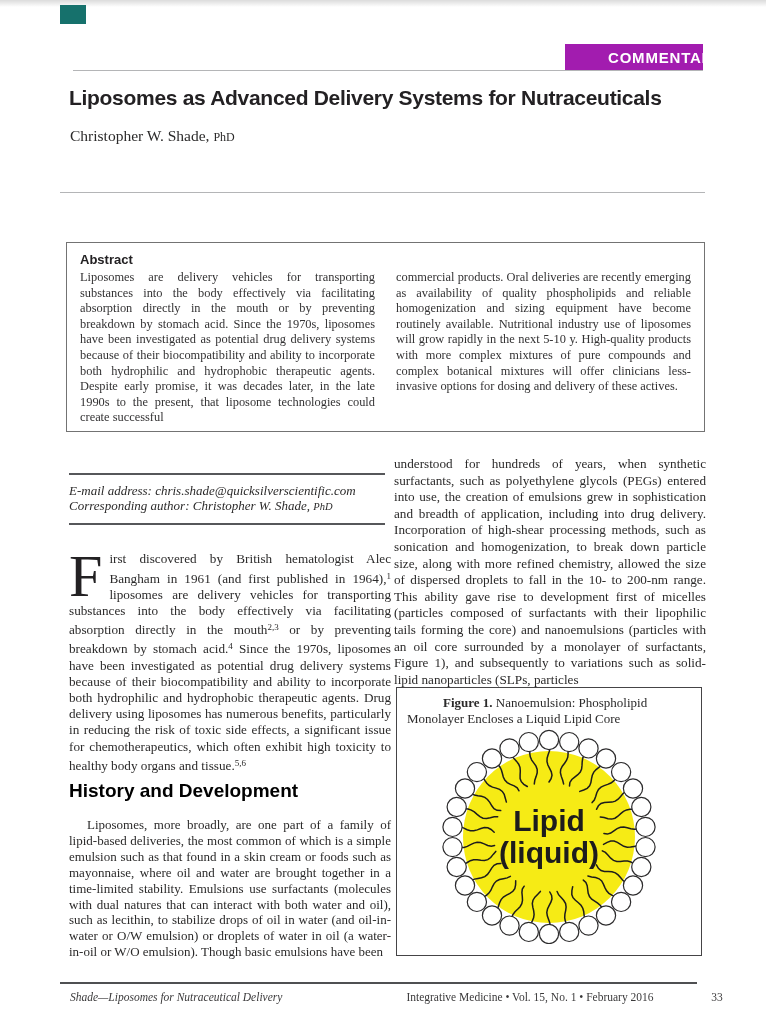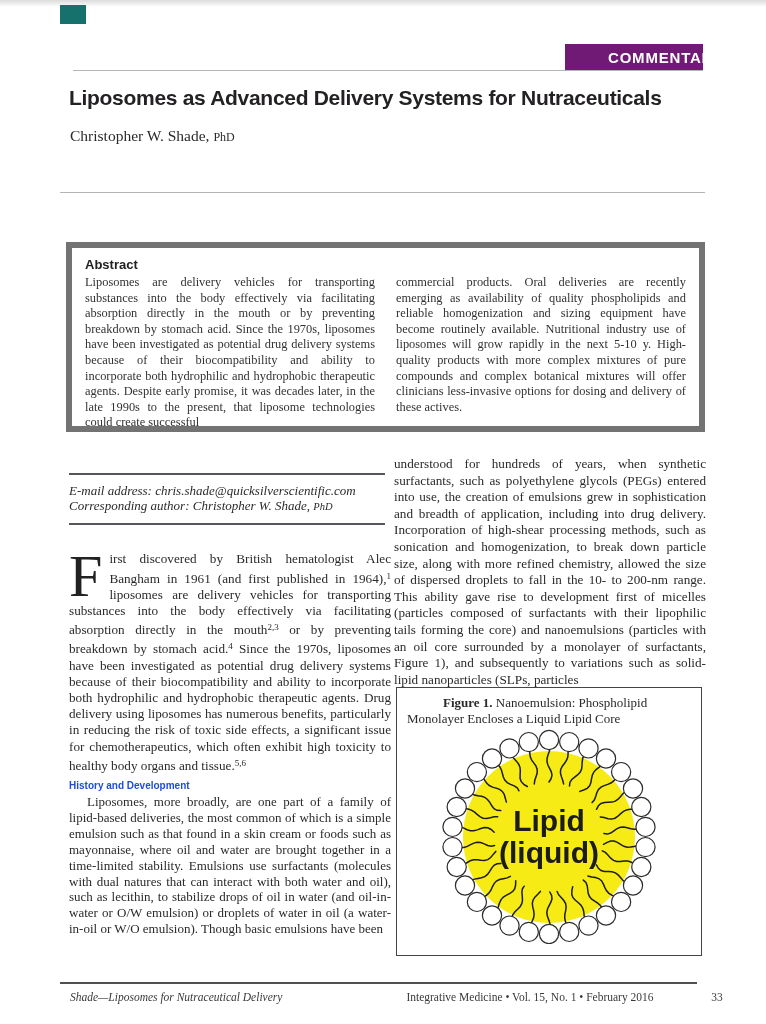--- a/index.html
+++ b/index.html
@@ -27,21 +27,21 @@
     font-family:"Liberation Sans", sans-serif; font-weight:bold; font-size:21px;
     letter-spacing:-0.3px; color:#232123;
   }
   .byline {
     position:absolute; left:70px; top:127px; font-size:15.5px; color:#2b2a2a;
   }
   .byline .degree { font-size:12px; }
 
   .abstract-box {
     position:absolute; left:66px; top:242px; width:639px; height:190px;
-    border:6px solid #737373; padding:9px 13px 8px 13px;
+    border:1px solid #737373; padding:9px 13px 8px 13px;
   }
   .abstract-heading {
     font-family:"Liberation Sans", sans-serif; font-weight:bold; font-size:13px;
     color:#232123; margin-bottom:3px;
   }
   .abstract-cols { display:flex; gap:21px; }
   .abstract-cols p {
     flex:1; font-size:12.4px; line-height:15.6px; text-align:justify; color:#333233;
   }
 
@@ -60,22 +60,22 @@
   .correspondence .degree { font-size:10.5px; }
 
   .body-text { font-size:13.2px; line-height:16.2px; text-align:justify; }
   .para1 { margin-top:26px; }
   .dropcap {
     float:left; font-size:60px; line-height:46px; padding:2px 7px 0 0; color:#232123;
     font-family:"Liberation Serif", serif;
   }
   .sup { font-size:9px; vertical-align:4px; }
   .section-heading {
-    font-family:"Liberation Sans", sans-serif; font-weight:bold; font-size:10px;
-    color:#1d4ed8; margin-top:6px; margin-bottom:3px;
+    font-family:"Liberation Sans", sans-serif; font-weight:bold; font-size:19px;
+    color:#000000; margin-top:6px; margin-bottom:15px;
   }
   .para2 { font-size:13px; line-height:15.9px; text-indent:18px; text-align:justify; }
 
   .right-text { font-size:13.2px; line-height:16.6px; text-align:justify; }
 
   .figure-box {
     position:absolute; left:396px; top:687px; width:306px; height:269px;
     border:1px solid #454446; padding:7px 10px 4px 10px;
   }
   .figure-caption { font-size:13px; line-height:16px; color:#2b2a2a; }
@@ -93,21 +93,21 @@
   }
   .footer-page { position:absolute; left:706px; top:991px; width:22px; text-align:center; font-size:11.5px; color:#3a393a; }
 </style>
 </head>
 <body>
 
 <div class="page">
   <div class="page-top-shade"></div>
   <div class="corner-mark" style="background: rgb(22, 113, 108);"></div>
 
-  <div class="badge" style="background: #701a75; color: rgb(255, 255, 255); padding-left: 43px;">COMMENTARY</div>
+  <div class="badge" style="background: #a21caf; color: rgb(255, 255, 255); padding-left: 43px;">COMMENTARY</div>
   <div class="rule rule-top"></div>
 
   <h1 class="page-title">Liposomes as Advanced Delivery Systems for Nutraceuticals</h1>
   <div class="byline">
     <span>Christopher W. Shade,</span>
     <span class="degree">PhD</span>
   </div>
   <div class="rule rule-title"></div>
 
   <div class="abstract-box">

